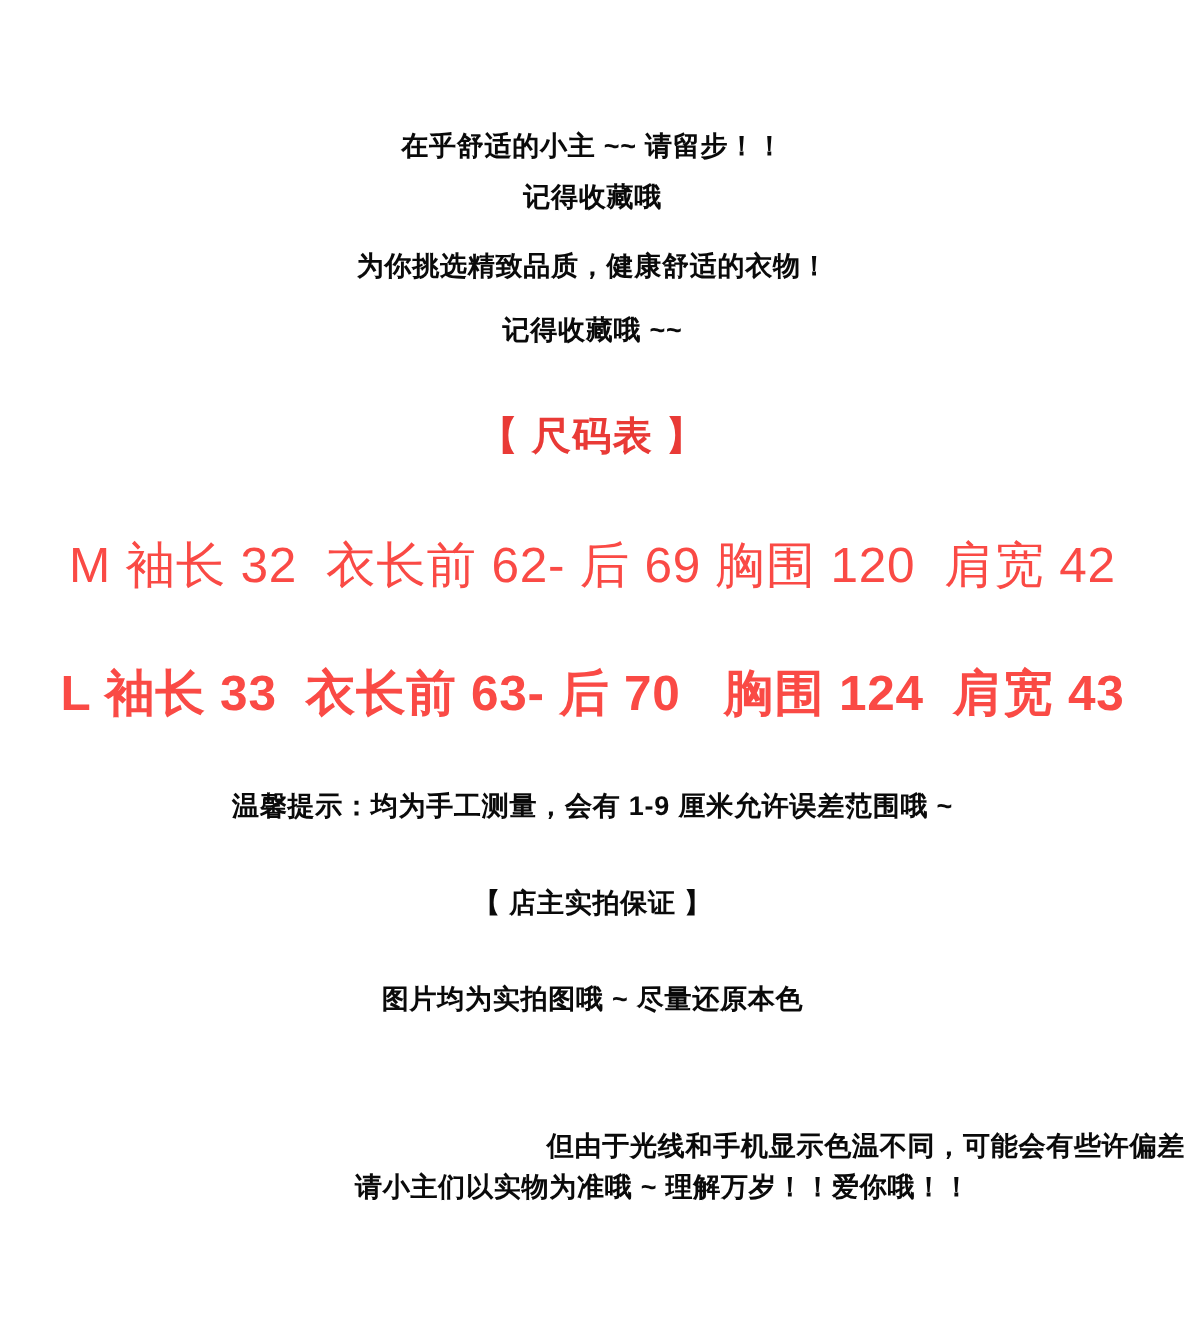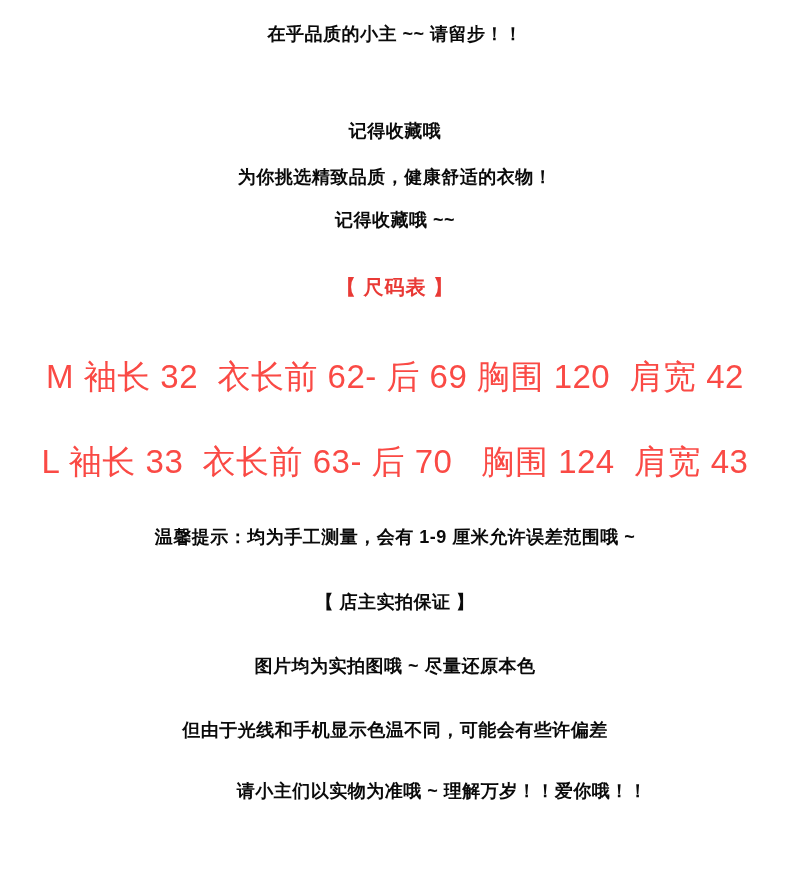--- a/index.html
+++ b/index.html
@@ -23,50 +23,50 @@
     text-align: center;
     line-height: 1;
     white-space: pre;
   }
   .fs-body {
     font-size: 18px;
     font-weight: 700;
     letter-spacing: 0.5px;
   }
   .red-heading {
-    font-size: 20px;
+    font-size: 26px;
     font-weight: 700;
     letter-spacing: 1px;
     color: var(--red-heading, #e93a36);
   }
   .red-size {
     font-size: 33px;
     font-weight: 400;
     letter-spacing: 0.5px;
     color: var(--red-size, #fa4a45);
   }
   .l1  { top: 25px; }
   .l2  { top: 88px; }
   .l3  { top: 122px; }
   .l4  { top: 168px; }
   .l5  { top: 211px; }
   .l6  { top: 277px; }
   .l7  { top: 360px; }
-  .l8  { top: 445px; }
+  .l8  { top: 445px; font-weight: bold; }
   .l9  { top: 528px; }
   .l10 { top: 593px; }
   .l11 { top: 657px; }
-  .l12 { top: 721px; }
+  .l12 { top: 755px; text-align: right; }
   .l13 { top: 782px; padding-left: 47px; }
 </style>
 </head>
 <body>
 
 <div class="page">
-  <div class="line fs-body l1">在乎品质的小主 ~~ 请留步！！</div>
+  <div class="line fs-body l2">在乎舒适的小主 ~~ 请留步！！</div>
   <div class="line fs-body l3">记得收藏哦</div>
   <div class="line fs-body l4">为你挑选精致品质，健康舒适的衣物！</div>
   <div class="line fs-body l5">记得收藏哦 ~~</div>
 
   <div class="line red-heading l6">【 尺码表 】</div>
   <div class="line red-size l7">M 袖长 32  衣长前 62- 后 69 胸围 120  肩宽 42</div>
   <div class="line red-size l8">L 袖长 33  衣长前 63- 后 70   胸围 124  肩宽 43</div>
 
   <div class="line fs-body l9">温馨提示：均为手工测量，会有 1-9 厘米允许误差范围哦 ~</div>
   <div class="line fs-body l10">【 店主实拍保证 】</div>

